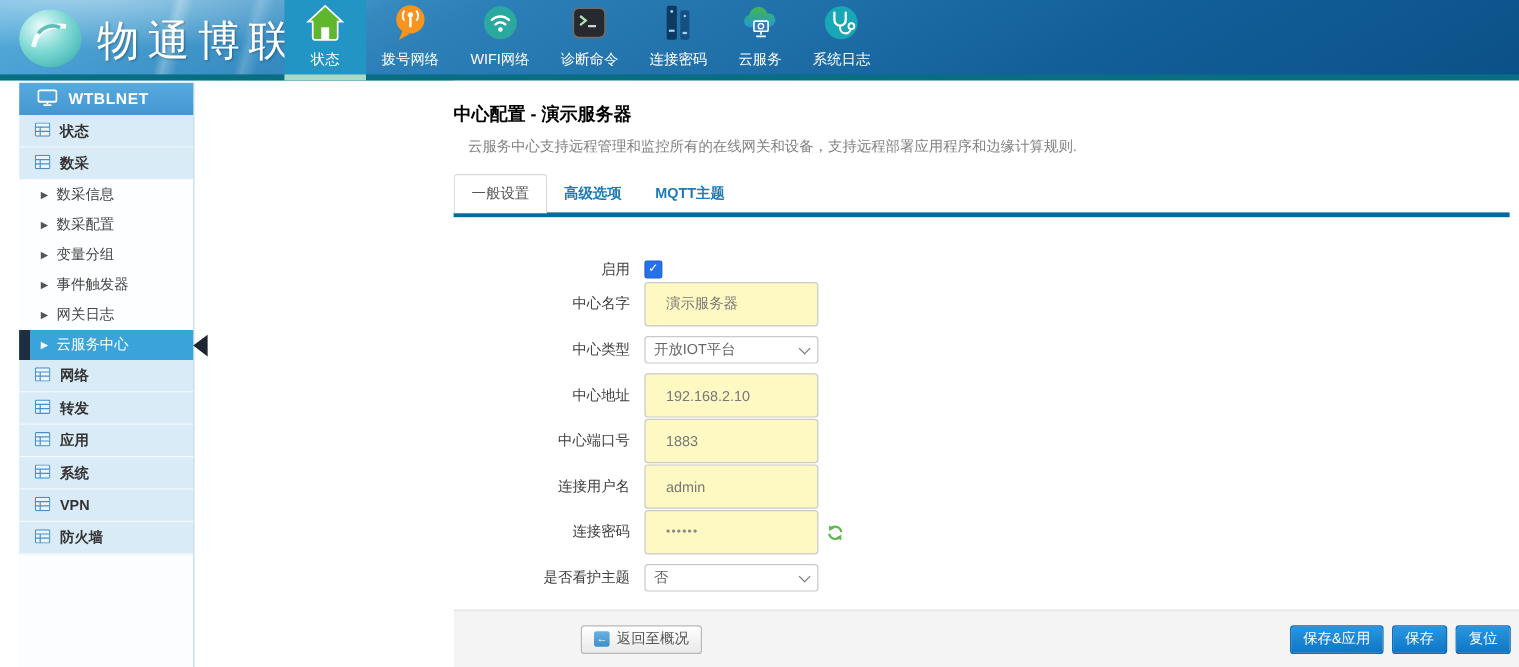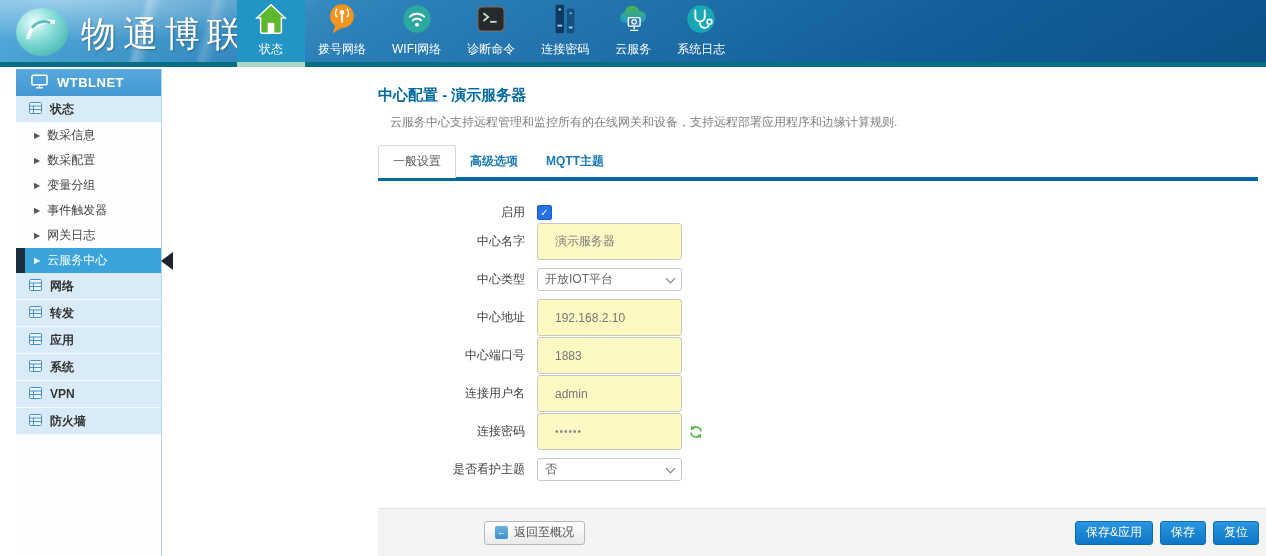--- a/index.html
+++ b/index.html
@@ -35,29 +35,29 @@
     color:#444;background:#fdfeff;cursor:pointer;position:relative;}
   .sub-item .tri{font-size:8px;color:#555;line-height:1;}
   .sub-item.selected{background:#3aa4da;color:#fff;border-left:9px solid #1c2e40;padding-left:9px;}
   .sub-item.selected .tri{color:#fff;}
   .pointer{position:absolute;right:-12px;top:50%;transform:translateY(-50%);width:0;height:0;
     border-top:9px solid transparent;border-bottom:9px solid transparent;border-right:12px solid #1e2430;}
   .sidebar-filler{flex:1;}
 
   
   .main{position:absolute;left:378px;top:67px;right:0;bottom:0;background:#fff;}
-  .page-title{margin:19px 0 0 0;font-size:15px;font-weight:bold;color:#0369a1;}
+  .page-title{margin:19px 0 0 0;font-size:15px;font-weight:bold;color:#000000;}
   .page-desc{margin:9px 0 0 12px;font-size:12px;color:#808080;}
   .tabs{display:flex;align-items:center;margin-top:14px;border-bottom:4px solid #0369a1;width:880px;}
   .tab{font-size:12px;padding:7px 14px;cursor:pointer;}
   .tab.active{background:#fff;border:1px solid #d9d9d9;border-bottom:1px solid #fff;
     border-radius:3px 3px 0 0;margin-bottom:-1px;color:#555;}
   .tab.link{color:#1d7ab5;font-weight:bold;}
 
-  .form{margin-top:21px;}
+  .form{margin-top:33px;}
   .form-row{display:flex;align-items:center;margin-bottom:15px;height:23px;}
   .form-row.first{height:20px;margin-bottom:8px;}
   .form-label{width:147px;text-align:right;font-size:12px;color:#404040;flex:none;}
   .control{margin-left:12px;display:flex;align-items:center;}
   input.text{width:145px;height:37px;box-sizing:border-box;border:1px solid #c9c9c9;border-radius:3px;
     padding:0 17px;font-size:12px;color:#777;font-family:inherit;background:#fef9c3;}
   input.pw{font-size:10px;letter-spacing:1px;color:#888;}
   .select{width:145px;height:23px;box-sizing:border-box;border:1px solid #c9c9c9;border-radius:3px;
     padding:0 7px;font-size:12px;color:#666;display:flex;align-items:center;justify-content:space-between;
     background:#fff;cursor:pointer;gap:32px;}
@@ -206,20 +206,29 @@
 
     <div class="side-item">
       <span>
         <svg width="13" height="12" viewBox="0 0 13 12">
             <rect x="0.5" y="0.5" width="12" height="11" rx="1" fill="#eaf4fb" stroke="#4a90c8"></rect>
             <path d="M0.5 4h12M0.5 7.5h12M4.5 4v7.5" stroke="#4a90c8" fill="none"></path>
           </svg>
       </span>
       <span>状态</span>
     </div>
+    <div class="side-item">
+      <span>
+        <svg width="13" height="12" viewBox="0 0 13 12">
+            <rect x="0.5" y="0.5" width="12" height="11" rx="1" fill="#eaf4fb" stroke="#4a90c8"></rect>
+            <path d="M0.5 4h12M0.5 7.5h12M4.5 4v7.5" stroke="#4a90c8" fill="none"></path>
+          </svg>
+      </span>
+      <span>数采</span>
+    </div>
 
     <div class="sub-item">
       <span class="tri">▶</span>
       <span>数采信息</span>
     </div>
     <div class="sub-item">
       <span class="tri">▶</span>
       <span>数采配置</span>
     </div>
     <div class="sub-item">

